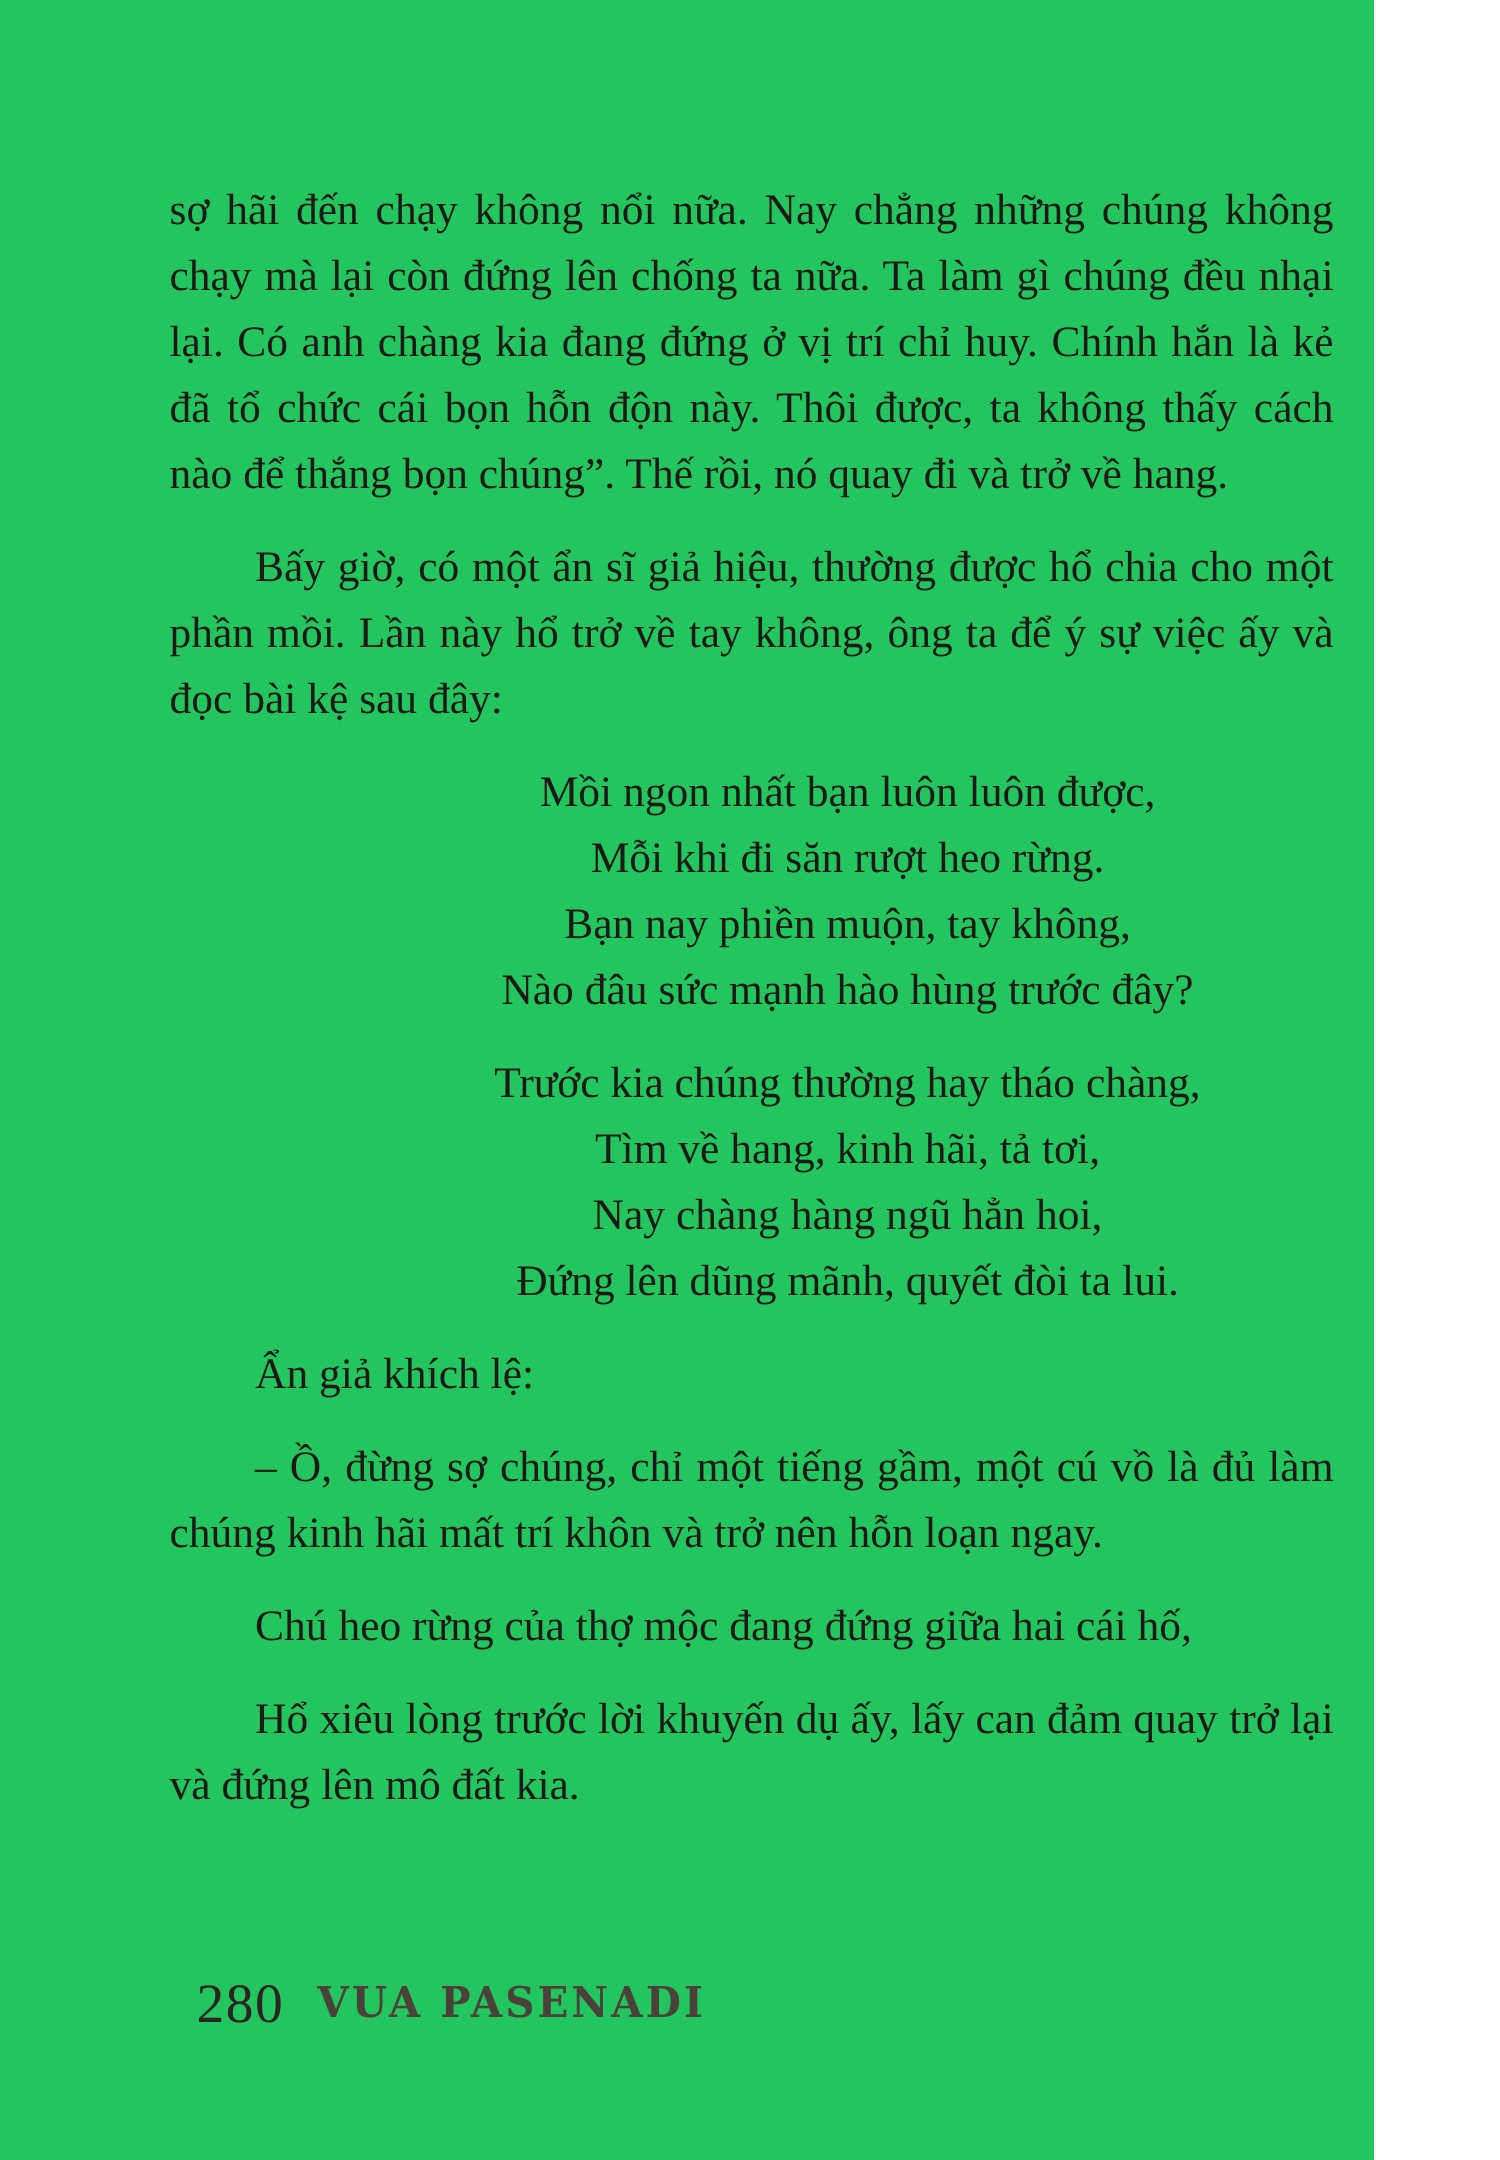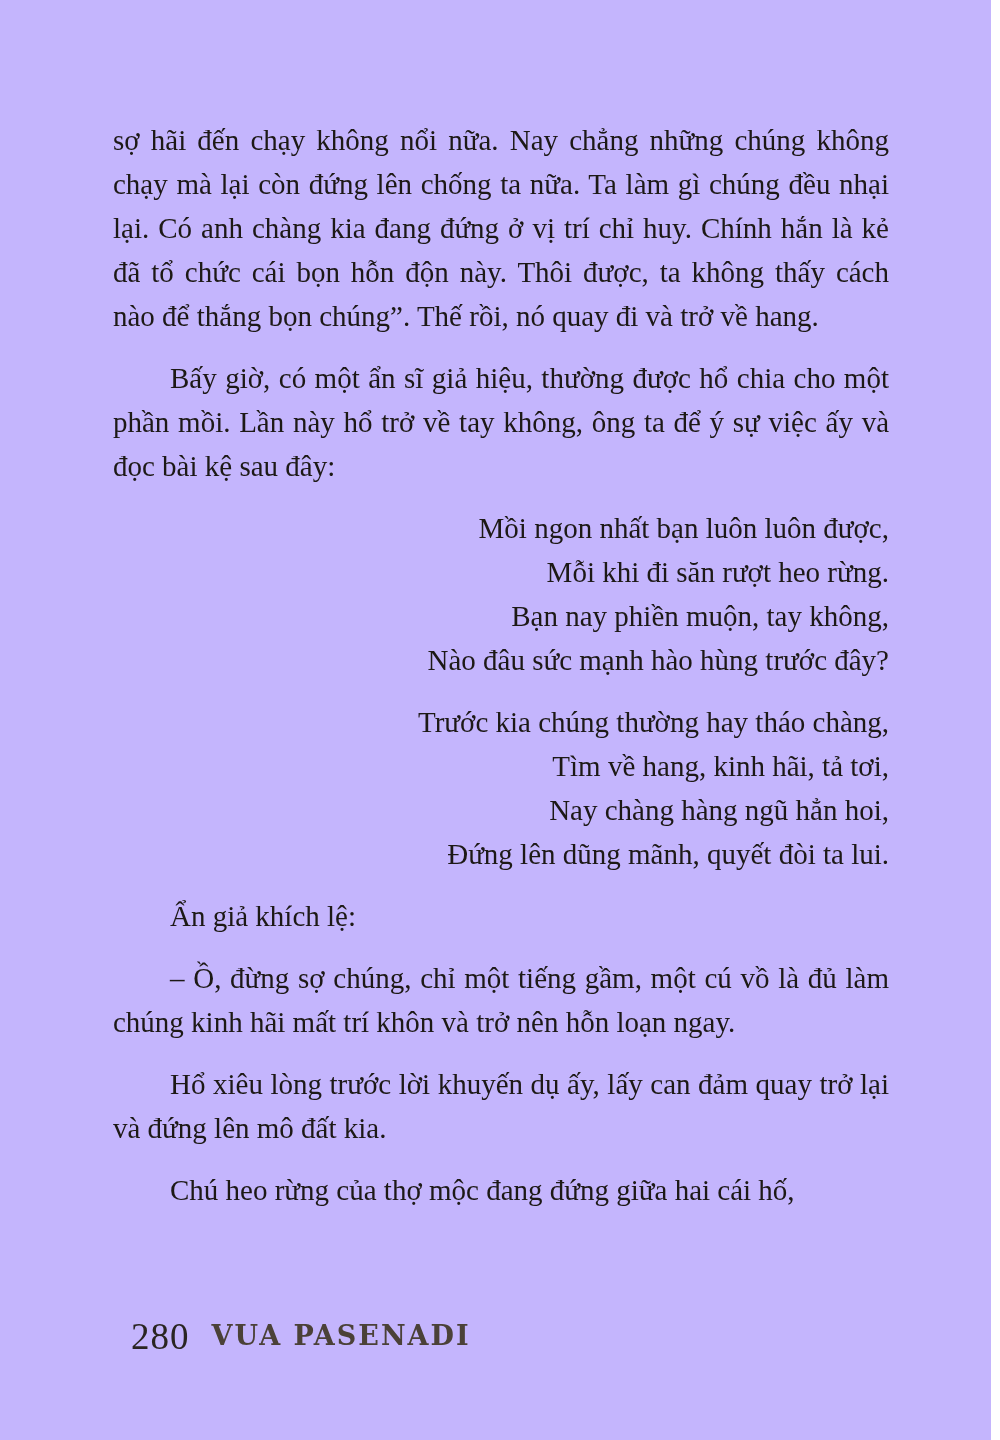--- a/index.html
+++ b/index.html
@@ -2,23 +2,23 @@
 <html lang="vi"><head>
 <meta charset="utf-8">
 <style>
   html, body {
     margin: 0;
     padding: 0;
     background: #ffffff;
   }
   .book-page {
     position: relative;
-    width: 991px;
+    width: 916px;
     height: 1440px;
-    background: #c4b5fd;
+    background: #22c55e;
     overflow: hidden;
     font-family: "Liberation Serif", "DejaVu Serif", serif;
     color: #1d1916;
     text-decoration: underline;
   }
   .page-text {
     position: absolute;
     left: 113px;
     top: 118px;
     width: 776px;
@@ -28,21 +28,21 @@
   }
   .para {
     margin: 0 0 18px 0;
     text-indent: 57px;
   }
   .para.no-indent {
     text-indent: 0;
   }
   .verse {
     margin: 0 0 18px 128px;
-    text-align: right;
+    text-align: center;
     line-height: 44px;
   }
   .verse-line {
     white-space: nowrap;
   }
   .page-footer {
     position: absolute;
     left: 131px;
     top: 1316px;
     display: flex;
@@ -89,23 +89,23 @@
       <div class="verse-line">Trước kia chúng thường hay tháo chàng,</div>
       <div class="verse-line">Tìm về hang, kinh hãi, tả tơi,</div>
       <div class="verse-line">Nay chàng hàng ngũ hẳn hoi,</div>
       <div class="verse-line">Đứng lên dũng mãnh, quyết đòi ta lui.</div>
     </div>
 
     <p class="para">Ẩn giả khích lệ:</p>
 
     <p class="para">– Ồ, đừng sợ chúng, chỉ một tiếng gầm, một cú vồ là đủ làm chúng kinh hãi mất trí khôn và trở nên hỗn loạn ngay.</p>
 
+    <p class="para">Chú heo rừng của thợ mộc đang đứng giữa hai cái hố,</p>
+
     <p class="para">Hổ xiêu lòng trước lời khuyến dụ ấy, lấy can đảm quay trở lại và đứng lên mô đất kia.</p>
-
-    <p class="para">Chú heo rừng của thợ mộc đang đứng giữa hai cái hố,</p>
 
   </main>
 
   <footer class="page-footer">
     <span class="page-number">280</span>
     <span class="running-title">VUA PASENADI</span>
   </footer>
 
 </div>
 

